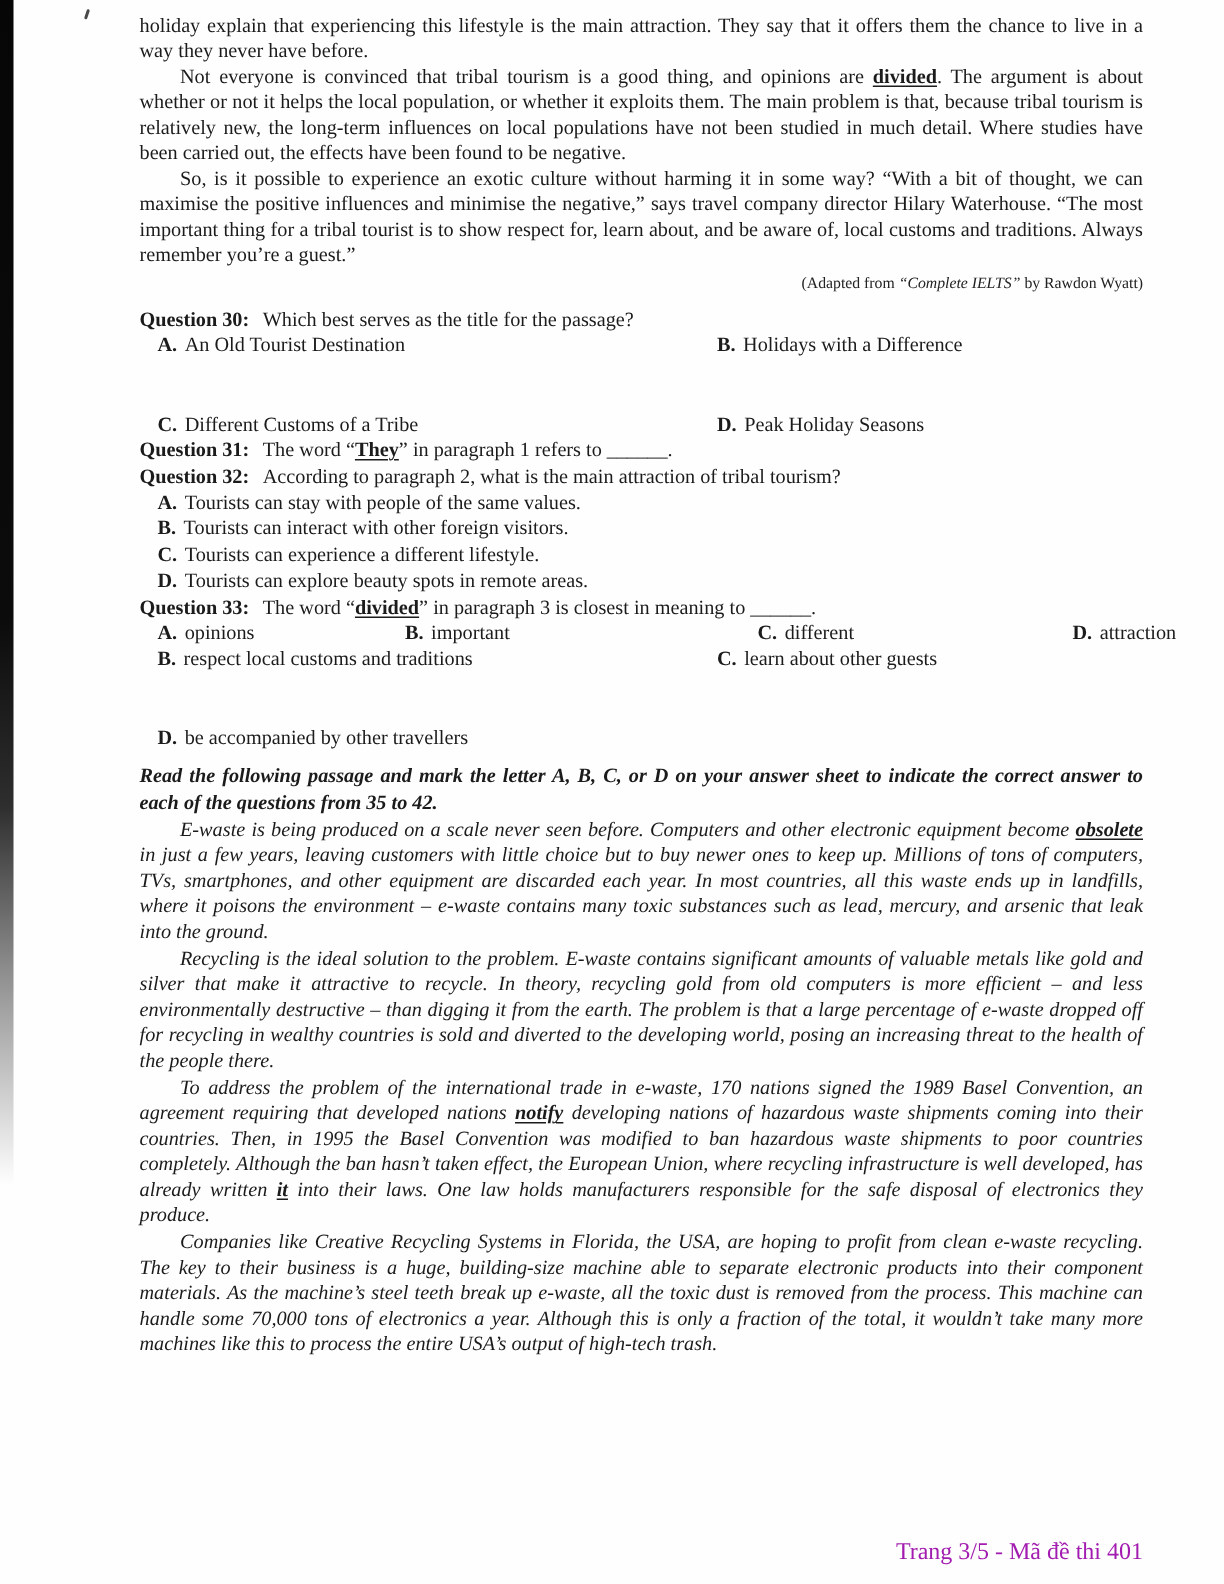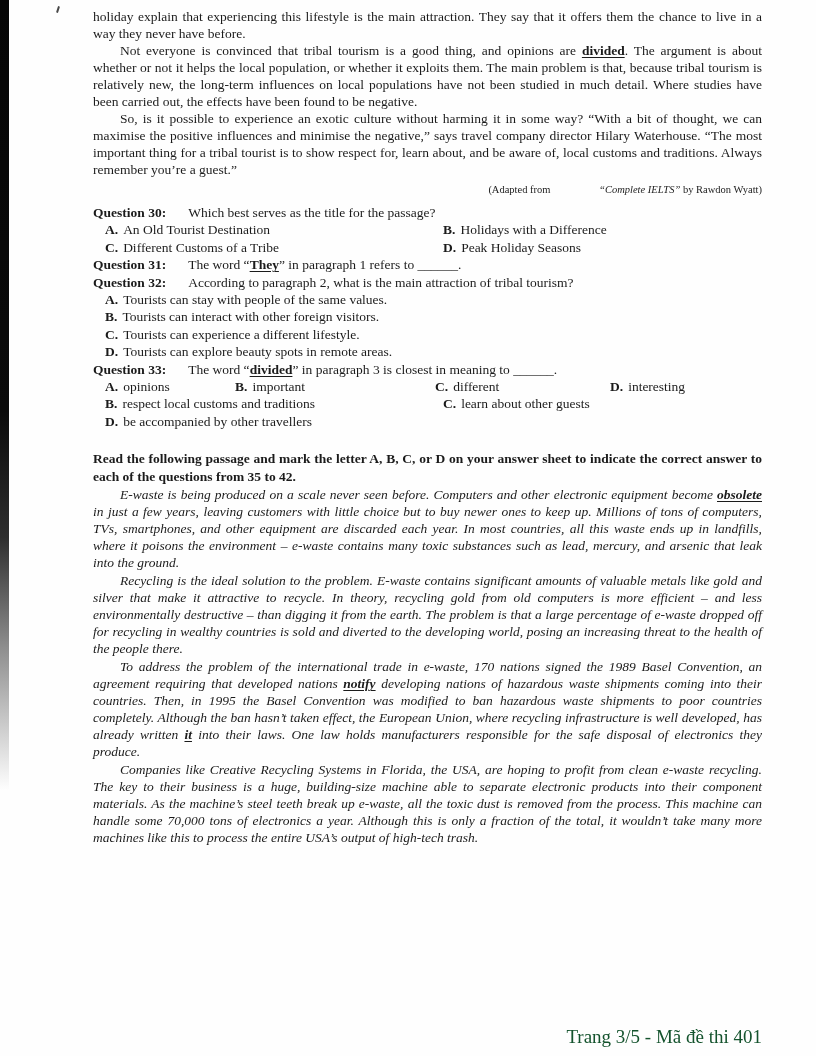--- a/index.html
+++ b/index.html
@@ -19,36 +19,36 @@
   .speck {
     position:absolute; left:57px; top:6px; width:2px; height:7px;
     background:#4a4a4a; transform:rotate(18deg); border-radius:1px;
   }
   .content { position:absolute; left:93px; top:8px; width:669px; }
   .para { margin:0; font-size:13.5px; line-height:17px; text-align:justify; }
   .para.indent { text-indent:27px; }
   .attribution { text-align:right; font-size:10.5px; line-height:13px; margin:5px 0 8px 0; color:#222; }
   .question { font-size:13.5px; }
   .q-line { line-height:17.4px; }
-  .q-label { font-weight:700; margin-right:22px;font-family:Liberation Serif, serif; }
-  .options { padding-left:12px; }
+  .q-label { font-weight:700; margin-right:9px;font-family:Liberation Serif, serif; }
+  .options { padding-left:12px;gap:35px; }
   .option { line-height:17.4px; }
   .opt-letter { font-weight:700; margin-right:5px; }
   .options.two-col { display:grid; grid-template-columns:338px 1fr; }
   .options.four-col { display:grid; grid-template-columns:130px 200px 175px 1fr; }
   .options.stacked { display:block; }
-  .instruction { font-weight:700; font-size:13.5px; line-height:17.5px; text-align:justify; margin-top:20px; }
+  .instruction { font-weight:700; font-style:italic; font-size:13.5px; line-height:17.5px; text-align:justify; margin-top:8px; }
   .ewaste .para { margin-top:1px;font-style:italic; }
   .footer {
     position:absolute; right:54px; top:1026px;
-    font-size:19px; color:#14532d;
+    font-size:16px; color:#a21caf;
   }
   .rs-b { font-weight:700;text-align:center; }
   .rs-u { text-decoration:underline; text-underline-offset:2px; text-decoration-thickness:1.4px; }
-  .rs-i { font-style:italic;margin-left:46px; }
+  .rs-i { font-style:italic; }
 </style>
 </head>
 <body>
 
 <div class="page">
   <div class="scan-bar"></div>
   <div class="speck"></div>
 
   <div class="content">
 
@@ -88,21 +88,21 @@
     </div>
 
     <div class="question">
       <div class="q-line">
         <span class="q-label">Question 33:</span><span><span>The word “</span><span class="rs-b rs-u">divided</span><span>” in paragraph 3 is closest in meaning to ______.</span></span>
       </div>
       <div class="options four-col">
         <div class="option"><span class="opt-letter">A.</span><span>opinions</span></div>
         <div class="option"><span class="opt-letter">B.</span><span>important</span></div>
         <div class="option"><span class="opt-letter">C.</span><span>different</span></div>
-        <div class="option"><span class="opt-letter">D.</span><span>interesting</span></div>
+        <div class="option"><span class="opt-letter">D.</span><span>attraction</span></div>
       </div>
     </div>
 
     <div class="question">
       <div class="options two-col">
         <div class="option"><span class="opt-letter">B.</span><span>respect local customs and traditions</span></div>
         <div class="option"><span class="opt-letter">C.</span><span>learn about other guests</span></div>
         <div class="option"><span class="opt-letter">D.</span><span>be accompanied by other travellers</span></div>
       </div>
     </div>

